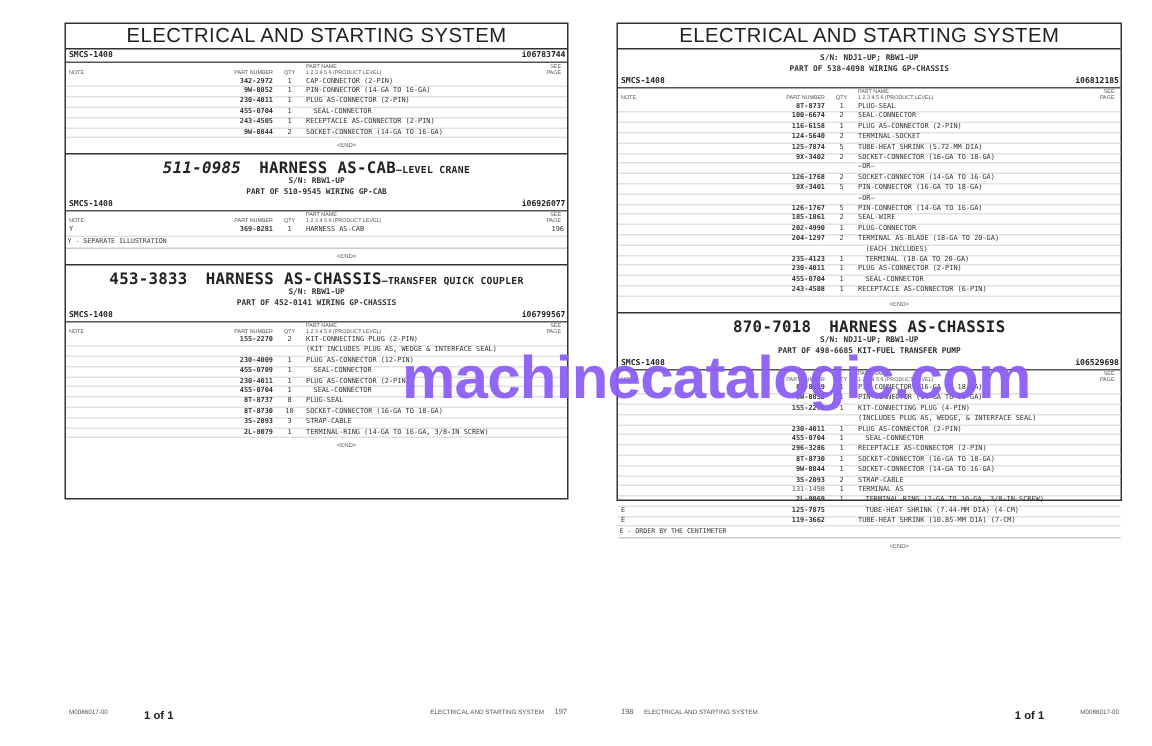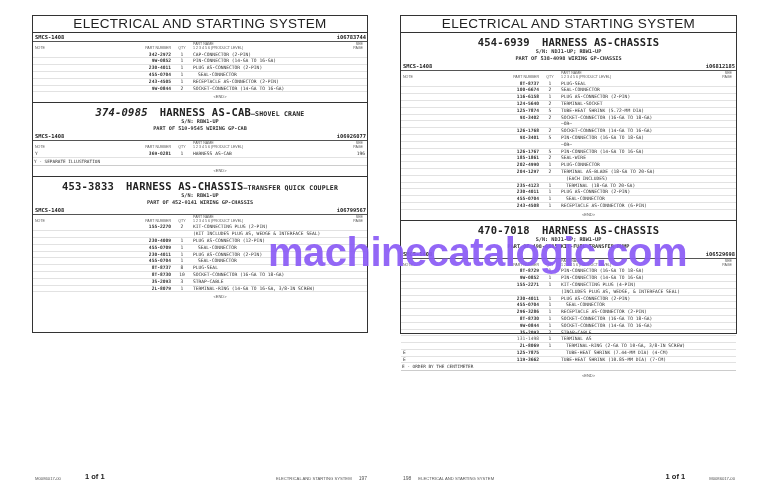--- a/index.html
+++ b/index.html
@@ -1,19 +1,19 @@
 <!DOCTYPE html>
 <html><head>
 <meta charset="utf-8">
 <style>
   * { box-sizing: border-box; margin: 0; padding: 0; }
   html, body { width: 768px; height: 497px; background: #ffffff; overflow: hidden; }
   body { position: relative; font-family: "Liberation Sans", sans-serif; color: #222; }
 
-  .page { position: absolute; top: 0; height: 497px; }
+  .page { position: absolute; top: 0; height: 497px; margin-left: 11px; }
   .page.left { left: 0; width: 384px; }
   .page.right { left: 384px; width: 384px; }
 
   .frame-full { position: absolute; top: 15px; border: 1.5px solid #333; }
   .page.left .frame-full { left: 32px; width: 336px; height: 318px; }
   .page.right .frame-full { left: 16px; width: 337px; height: 319px; }
 
   .sys-title {
     height: 17px; line-height: 16px; text-align: center;
     font-size: 13.5px; letter-spacing: 0.3px; color: #222;
@@ -67,21 +67,21 @@
     font-family: "DejaVu Sans Mono", "Liberation Mono", monospace;
     font-size: 4.4px; color: #333; padding: 1px 1px; border-bottom: 0.5px solid #ccc;
   }
   .end-mark {
     text-align: center; font-size: 4px; color: #555; padding: 2px 0 3px 0;
     font-family: "Liberation Sans", sans-serif; margin-left: 40px;
   }
 
   .footer {
     position: absolute; top: 472px; font-size: 4.2px; color: #555;
-    font-family: "Liberation Sans", sans-serif; display: flex; align-items: flex-end;
+    font-family: "Liberation Sans", sans-serif; display: flex; align-items: flex-start;
   }
   .footer .pg-of { font-family: "Liberation Sans", sans-serif; font-weight: bold; font-size: 7.5px; color: #222; }
   .page.left .footer { left: 35px; width: 332px; }
   .page.left .footer .code { width: 50px; }
   .page.left .footer .pg-of { width: 60px; }
   .page.left .footer .sys { margin-left: auto; margin-right: 7px; }
   .page.left .footer .num { font-size: 5px; }
   .page.right .footer { left: 403px - 384px; }
   .page.right .footer { left: 19px; width: 332px; }
   .page.right .footer .num { font-size: 5px; margin-right: 7px; }
@@ -161,21 +161,21 @@
                 <td class="qty">2</td>
                 <td class="name">SOCKET-CONNECTOR (14-GA TO 16-GA)</td>
                 <td class="see"></td>
               </tr>
             </tbody>
           </table>
           <div class="end-mark">&lt;END&gt;</div>
         </div>
         <div class="section">
           <div class="sec-head">
-            <div class="sec-title"><span class="num italic">374-0985</span><span>HARNESS AS-CAB</span><span class="suffix">—SHOVEL CRANE</span></div>
+            <div class="sec-title"><span class="num italic">511-0985</span><span>HARNESS AS-CAB</span><span class="suffix">—LEVEL CRANE</span></div>
             <div class="sec-sn">S/N: RBW1-UP</div>
             <div class="sec-partof">PART OF 510-9545 WIRING GP-CAB</div>
           </div>
           <div class="smcs-row">
             <span>SMCS-1408</span>
             <span>i06926077</span>
           </div>
           <table class="parts">
             <thead>
               <tr>
@@ -309,21 +309,20 @@
     <span class="num">197</span>
   </div>
 </div>
 
 <div class="page right">
   <div class="frame-full">
     <div class="sys-title">ELECTRICAL AND STARTING SYSTEM</div>
     <div id="right-sections">
         <div class="section">
           <div class="sec-head">
-            <div class="sec-title"><span class="num">454-6939</span><span>HARNESS AS-CHASSIS</span></div>
             <div class="sec-sn">S/N: NDJ1-UP; RBW1-UP</div>
             <div class="sec-partof">PART OF 538-4098 WIRING GP-CHASSIS</div>
           </div>
           <div class="smcs-row">
             <span>SMCS-1408</span>
             <span>i06812185</span>
           </div>
           <table class="parts">
             <thead>
               <tr>
@@ -470,21 +469,21 @@
                 <td class="qty">1</td>
                 <td class="name">RECEPTACLE AS-CONNECTOR (6-PIN)</td>
                 <td class="see"></td>
               </tr>
             </tbody>
           </table>
           <div class="end-mark">&lt;END&gt;</div>
         </div>
         <div class="section">
           <div class="sec-head">
-            <div class="sec-title"><span class="num">470-7018</span><span>HARNESS AS-CHASSIS</span></div>
+            <div class="sec-title"><span class="num">870-7018</span><span>HARNESS AS-CHASSIS</span></div>
             <div class="sec-sn">S/N: NDJ1-UP; RBW1-UP</div>
             <div class="sec-partof">PART OF 498-6685 KIT-FUEL TRANSFER PUMP</div>
           </div>
           <div class="smcs-row">
             <span>SMCS-1408</span>
             <span>i06529698</span>
           </div>
           <table class="parts">
             <thead>
               <tr>

